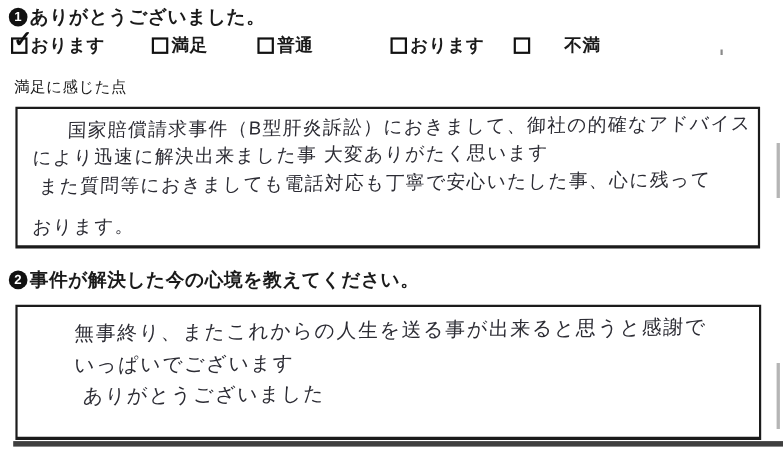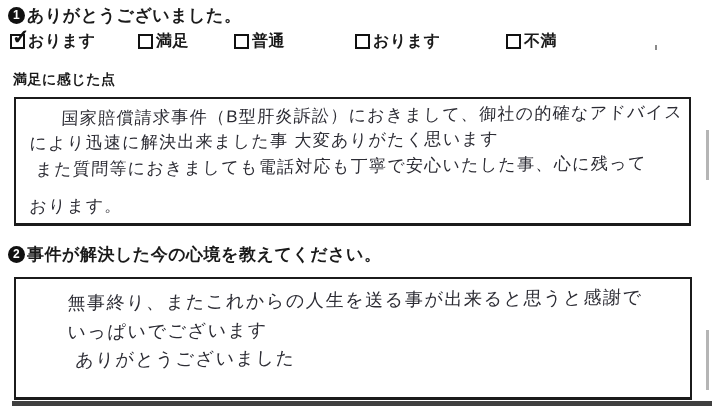--- a/index.html
+++ b/index.html
@@ -63,21 +63,21 @@
     font-size: 21px;
     font-weight: bold;
     color: #111;
     line-height: 1;
   }
   .sublabel {
     position: absolute;
     left: 13px;
     top: 71px;
     font-size: 14px;
-    font-weight: bold;
+    font-weight: normal;
     letter-spacing: 0.5px;
   }
   .answer-box {
     position: absolute;
     background: #fff;
     border: 2px solid #1b1b1b;
     border-bottom-width: 3px;
   }
   .box1 { left: 14px; top: 97px;  width: 677px; height: 129px; }
   .box2 { left: 14px; top: 277px; width: 678px; height: 123px; }
@@ -132,21 +132,21 @@
       
     </span>
     <span>普通</span>
   </div>
   <div class="option" style="left:355px;">
     <span class="cbox">
       
     </span>
     <span>おります</span>
   </div>
-  <div class="option" style="left:506px;">
+  <div class="option" style="left:467px;gap:28px;">
     <span class="cbox">
       
     </span>
     <span>不満</span>
   </div>
 
   <div class="sublabel">満足に感じた点</div>
 
   <div class="answer-box box1">
     <div class="hw" style="left:46px; top:8px;">国家賠償請求事件（B型肝炎訴訟）におきまして、御社の的確なアドバイス</div>

